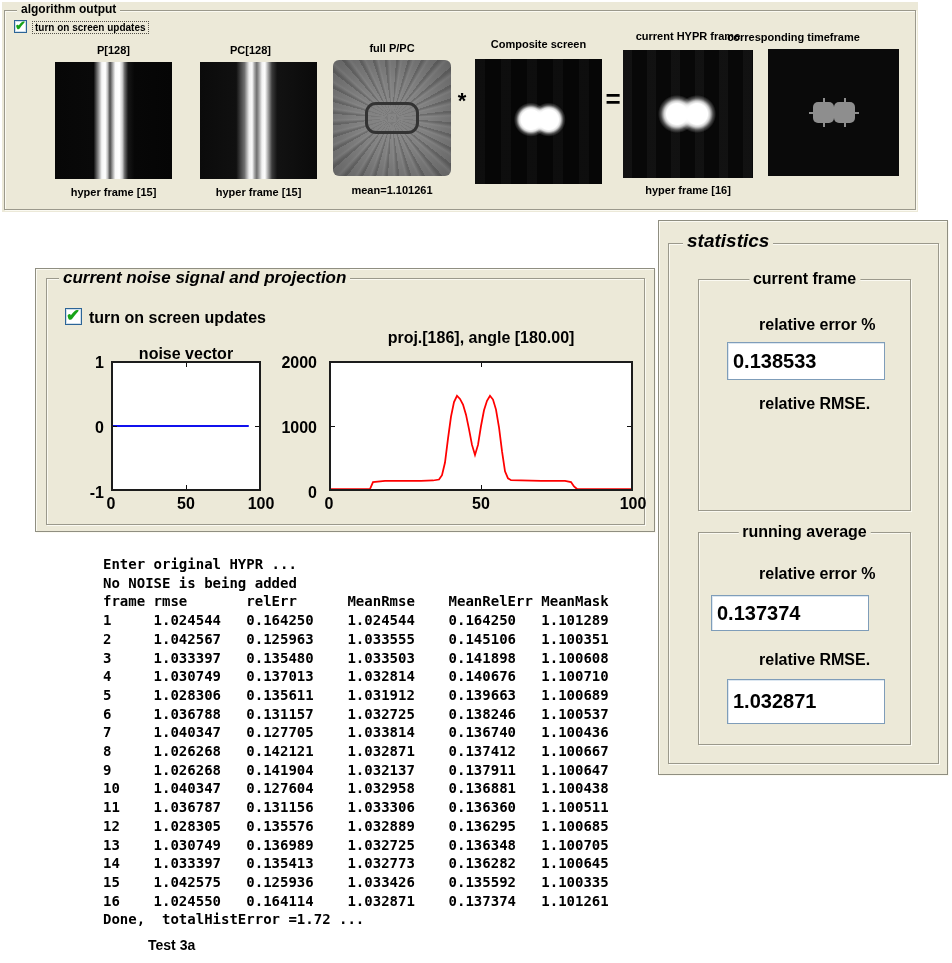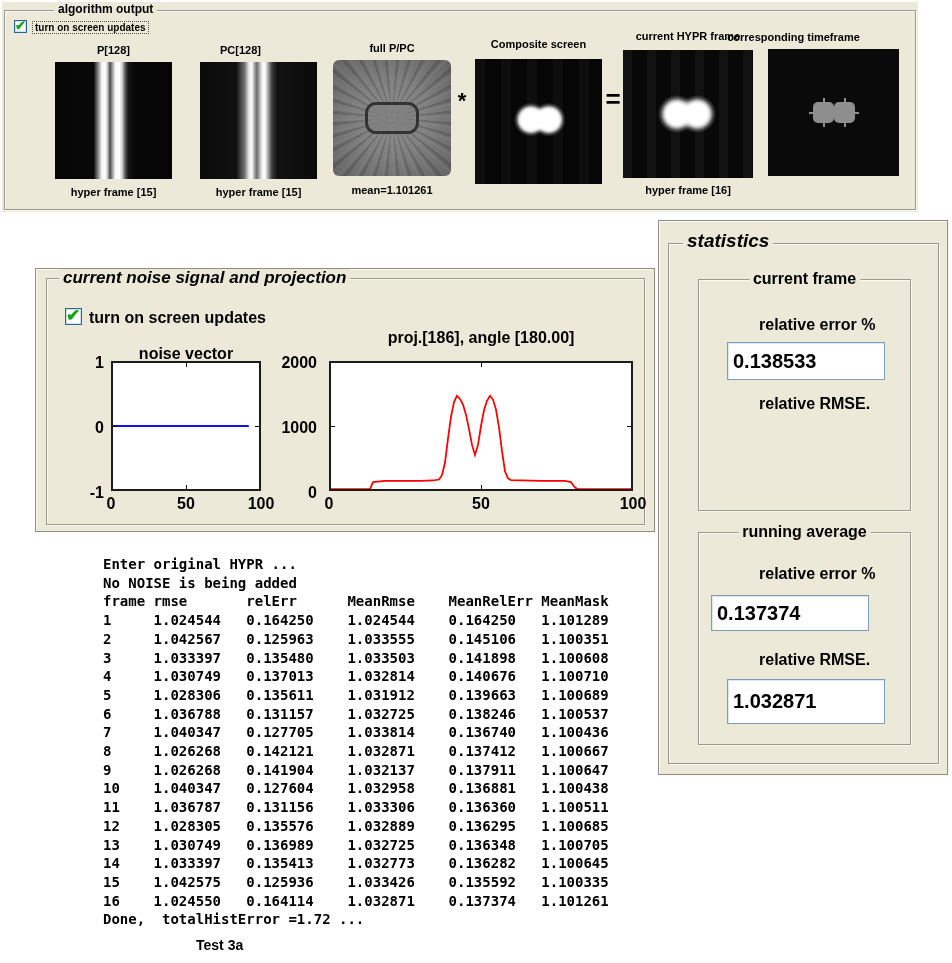--- a/index.html
+++ b/index.html
@@ -68,42 +68,42 @@
   .plot-title { position:absolute; font-size:16px; font-weight:bold; text-align:center; white-space:nowrap; }
 
   
   .stat-label { position:absolute; left:16px; width:100%; text-align:left; font-size:16px; font-weight:bold; white-space:nowrap;margin-left:44px; }
   .field { position:absolute; background:#fff; border:1px solid #7f9db9; box-shadow:inset 1px 1px 0 #dce7f1;
            display:flex; align-items:center; padding-left:5px; font-size:20px; font-weight:bold; }
 
   
   .console { position:absolute; left:103px; top:555px; margin:0;
              font-family:"DejaVu Sans Mono", monospace; font-size:14px; font-weight:bold; line-height:18.7px; }
-  .footer-label { position:absolute; left:148px; top:937px; font-size:14px; font-weight:bold;margin-left:48px; }
+  .footer-label { position:absolute; left:148px; top:937px; font-size:14px; font-weight:bold; }
 </style>
 </head>
 <body>
 
 <div class="page">
 
   <section class="panel" style="left:2px; top:2px; width:916px; height:210px;">
     <div class="gb" style="left:2px; top:8px; right:2px; bottom:2px;">
-      <span class="gb-title" style="left:12px; top:-8px; font-size:12px; font-weight:bold;margin-left:37px;">algorithm output</span>
+      <span class="gb-title" style="left:12px; top:-8px; font-size:12px; font-weight:bold;">algorithm output</span>
     </div>
 
     <div class="cb cb-sm">
       <span class="check">✔</span>
     </div>
     <span class="abs cb-label-sm">turn on screen updates</span>
 
     <div class="fig-title" style="left:43px; top:42px; width:137px;">P[128]</div>
     <div class="img p-image" style="left:53px; top:60px; width:117px; height:117px;"></div>
     <div class="fig-caption" style="left:23px; top:184px; width:177px;">hyper frame [15]</div>
 
-    <div class="fig-title" style="left:170px; top:42px; width:137px;">PC[128]</div>
+    <div class="fig-title" style="left:180px; top:42px; width:137px;">PC[128]</div>
     <div class="img pc-image" style="left:198px; top:60px; width:117px; height:117px;"></div>
     <div class="fig-caption" style="left:168px; top:184px; width:177px;">hyper frame [15]</div>
 
     <div class="fig-title" style="left:321px; top:40px; width:138px;">full P/PC</div>
     <div class="img ppc-image" style="left:331px; top:58px; width:118px; height:116px;">
       <div class="ppc-rect"></div>
     </div>
     <div class="fig-caption" style="left:311px; top:182px; width:158px;">mean=1.101261</div>
 
     <span class="op" style="left:447px; top:88px; width:26px; font-size:22px;">*</span>

